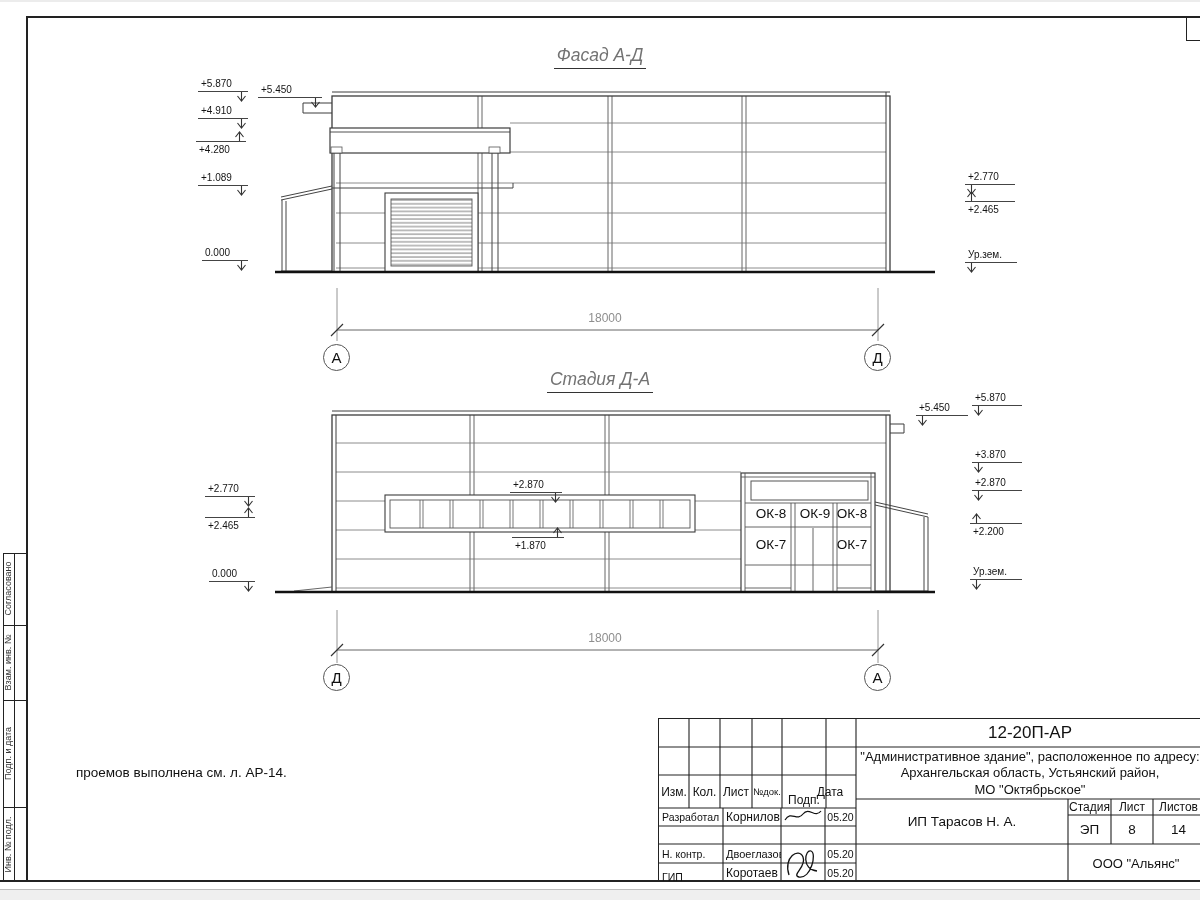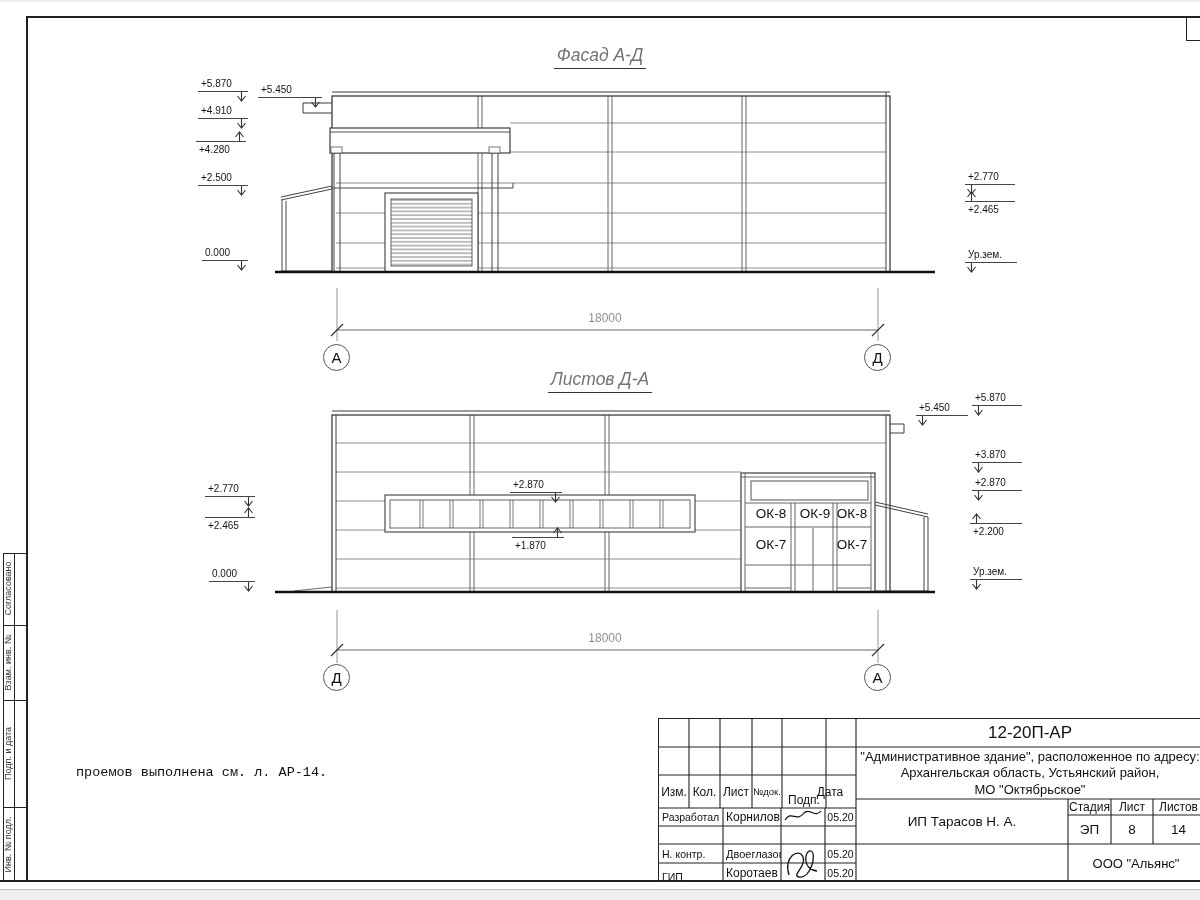--- a/index.html
+++ b/index.html
@@ -22,21 +22,21 @@
   .axis-circle { position: absolute; width: 27px; height: 27px; border: 1.4px solid #555;
                  border-radius: 50%; text-align: center; line-height: 25px; font-size: 15px;
                  color: #111; background: #fff; }
   .dim-label { position: absolute; width: 90px; font-size: 12px; color: #8e8e8e; text-align: center; }
   .fac-title { position: absolute; width: 200px; text-align: center; font-style: italic;
                font-size: 17.5px; color: #737373; }
   .fac-title span { display: inline-block; border-bottom: 1.2px solid #333; padding: 0 3px 2px; }
   .win-label { position: absolute; height: 20px; font-size: 13.5px; line-height: 20px;
                text-align: center; color: #111; }
   .note { position: absolute; font-size: 13.5px; line-height: 17.5px; color: #111; }
-  .note .n2 { margin-left: 28px; font-family: Liberation Mono, monospace; }
+  .note .n2 { margin-left: 28px; }
   .strip-label { position: absolute; width: 70px; height: 11px; font-size: 9px; line-height: 11px;
                  text-align: center; color: #333; transform: rotate(-90deg); }
 
   #titleblock { position: absolute; left: 658px; top: 718px; width: 545px; height: 163px;
                 border: 1.6px solid #222; background: #fff; }
   .tb-text { position: absolute; display: flex; align-items: center; justify-content: center;
              text-align: center; color: #111; overflow: hidden; }
   .tb-text.left { justify-content: flex-start; padding-left: 3px; text-align: left; }
 </style>
 </head>
@@ -58,21 +58,21 @@
   <div class="frameline" style="left:3px;top:553px;width:24px;height:1px"></div>
   <div class="frameline" style="left:3px;top:625px;width:24px;height:1px"></div>
   <div class="frameline" style="left:3px;top:700px;width:24px;height:1px"></div>
   <div class="frameline" style="left:3px;top:807px;width:24px;height:1px"></div>
   <div class="strip-label" style="left:-27px;top:583px">Согласовано</div>
   <div class="strip-label" style="left:-27px;top:657px">Взам. инв. №</div>
   <div class="strip-label" style="left:-27px;top:748px">Подп. и дата</div>
   <div class="strip-label" style="left:-27px;top:839px">Инв. № подл.</div>
 
   <div class="fac-title" style="left:500px;top:45px"><span>Фасад А-Д</span></div>
-  <div class="fac-title" style="left:500px;top:369px"><span>Листов Д-А</span></div>
+  <div class="fac-title" style="left:500px;top:369px"><span>Стадия Д-А</span></div>
 
   <svg class="abs" style="left:270px;top:85px" width="670" height="275" viewBox="0 0 670 275">
     <defs>
       <pattern id="slats" width="6" height="3.8" patternUnits="userSpaceOnUse">
         <path d="M0 1 H6" stroke="#6a6a6a" stroke-width="0.9" fill="none"></path>
       </pattern>
     </defs>
     <path d="M208 11 V187 M212 11 V187 M338 11 V187 M342 11 V187 M472 11 V187 M476 11 V187" stroke="#555" stroke-width="0.9" fill="none"></path>
     <path d="M240 38 H616 M240 67 H616 M66 98 H616 M66 128 H115 M208 128 H616 M66 158 H115 M208 158 H616 M66 183 H616" stroke="#6e6e6e" stroke-width="0.8" fill="none"></path>
     <rect x="62" y="11" width="558" height="176" fill="none" stroke="#3c3c3c" stroke-width="1.3"></rect>
@@ -133,21 +133,21 @@
         <path d="M5.5 0 V9 M1.5 4 L5.5 9 L9.5 4" fill="none" stroke="#333" stroke-width="1.1"></path>
       </svg>
     </div>
   <div class="elev up aright" style="left:196px;top:141px;width:50px">
       <span class="elbl">+4.280</span>
       <svg class="arr" width="11" height="10">
         <path d="M5.5 10 V1 M1.5 6 L5.5 1 L9.5 6" fill="none" stroke="#333" stroke-width="1.1"></path>
       </svg>
     </div>
   <div class="elev down aright" style="left:198px;top:171px;width:50px">
-      <span class="elbl">+2.500</span>
+      <span class="elbl">+1.089</span>
       <svg class="arr" width="11" height="10">
         <path d="M5.5 0 V9 M1.5 4 L5.5 9 L9.5 4" fill="none" stroke="#333" stroke-width="1.1"></path>
       </svg>
     </div>
   <div class="elev down aright" style="left:202px;top:246px;width:46px">
       <span class="elbl">0.000</span>
       <svg class="arr" width="11" height="10">
         <path d="M5.5 0 V9 M1.5 4 L5.5 9 L9.5 4" fill="none" stroke="#333" stroke-width="1.1"></path>
       </svg>
     </div>

